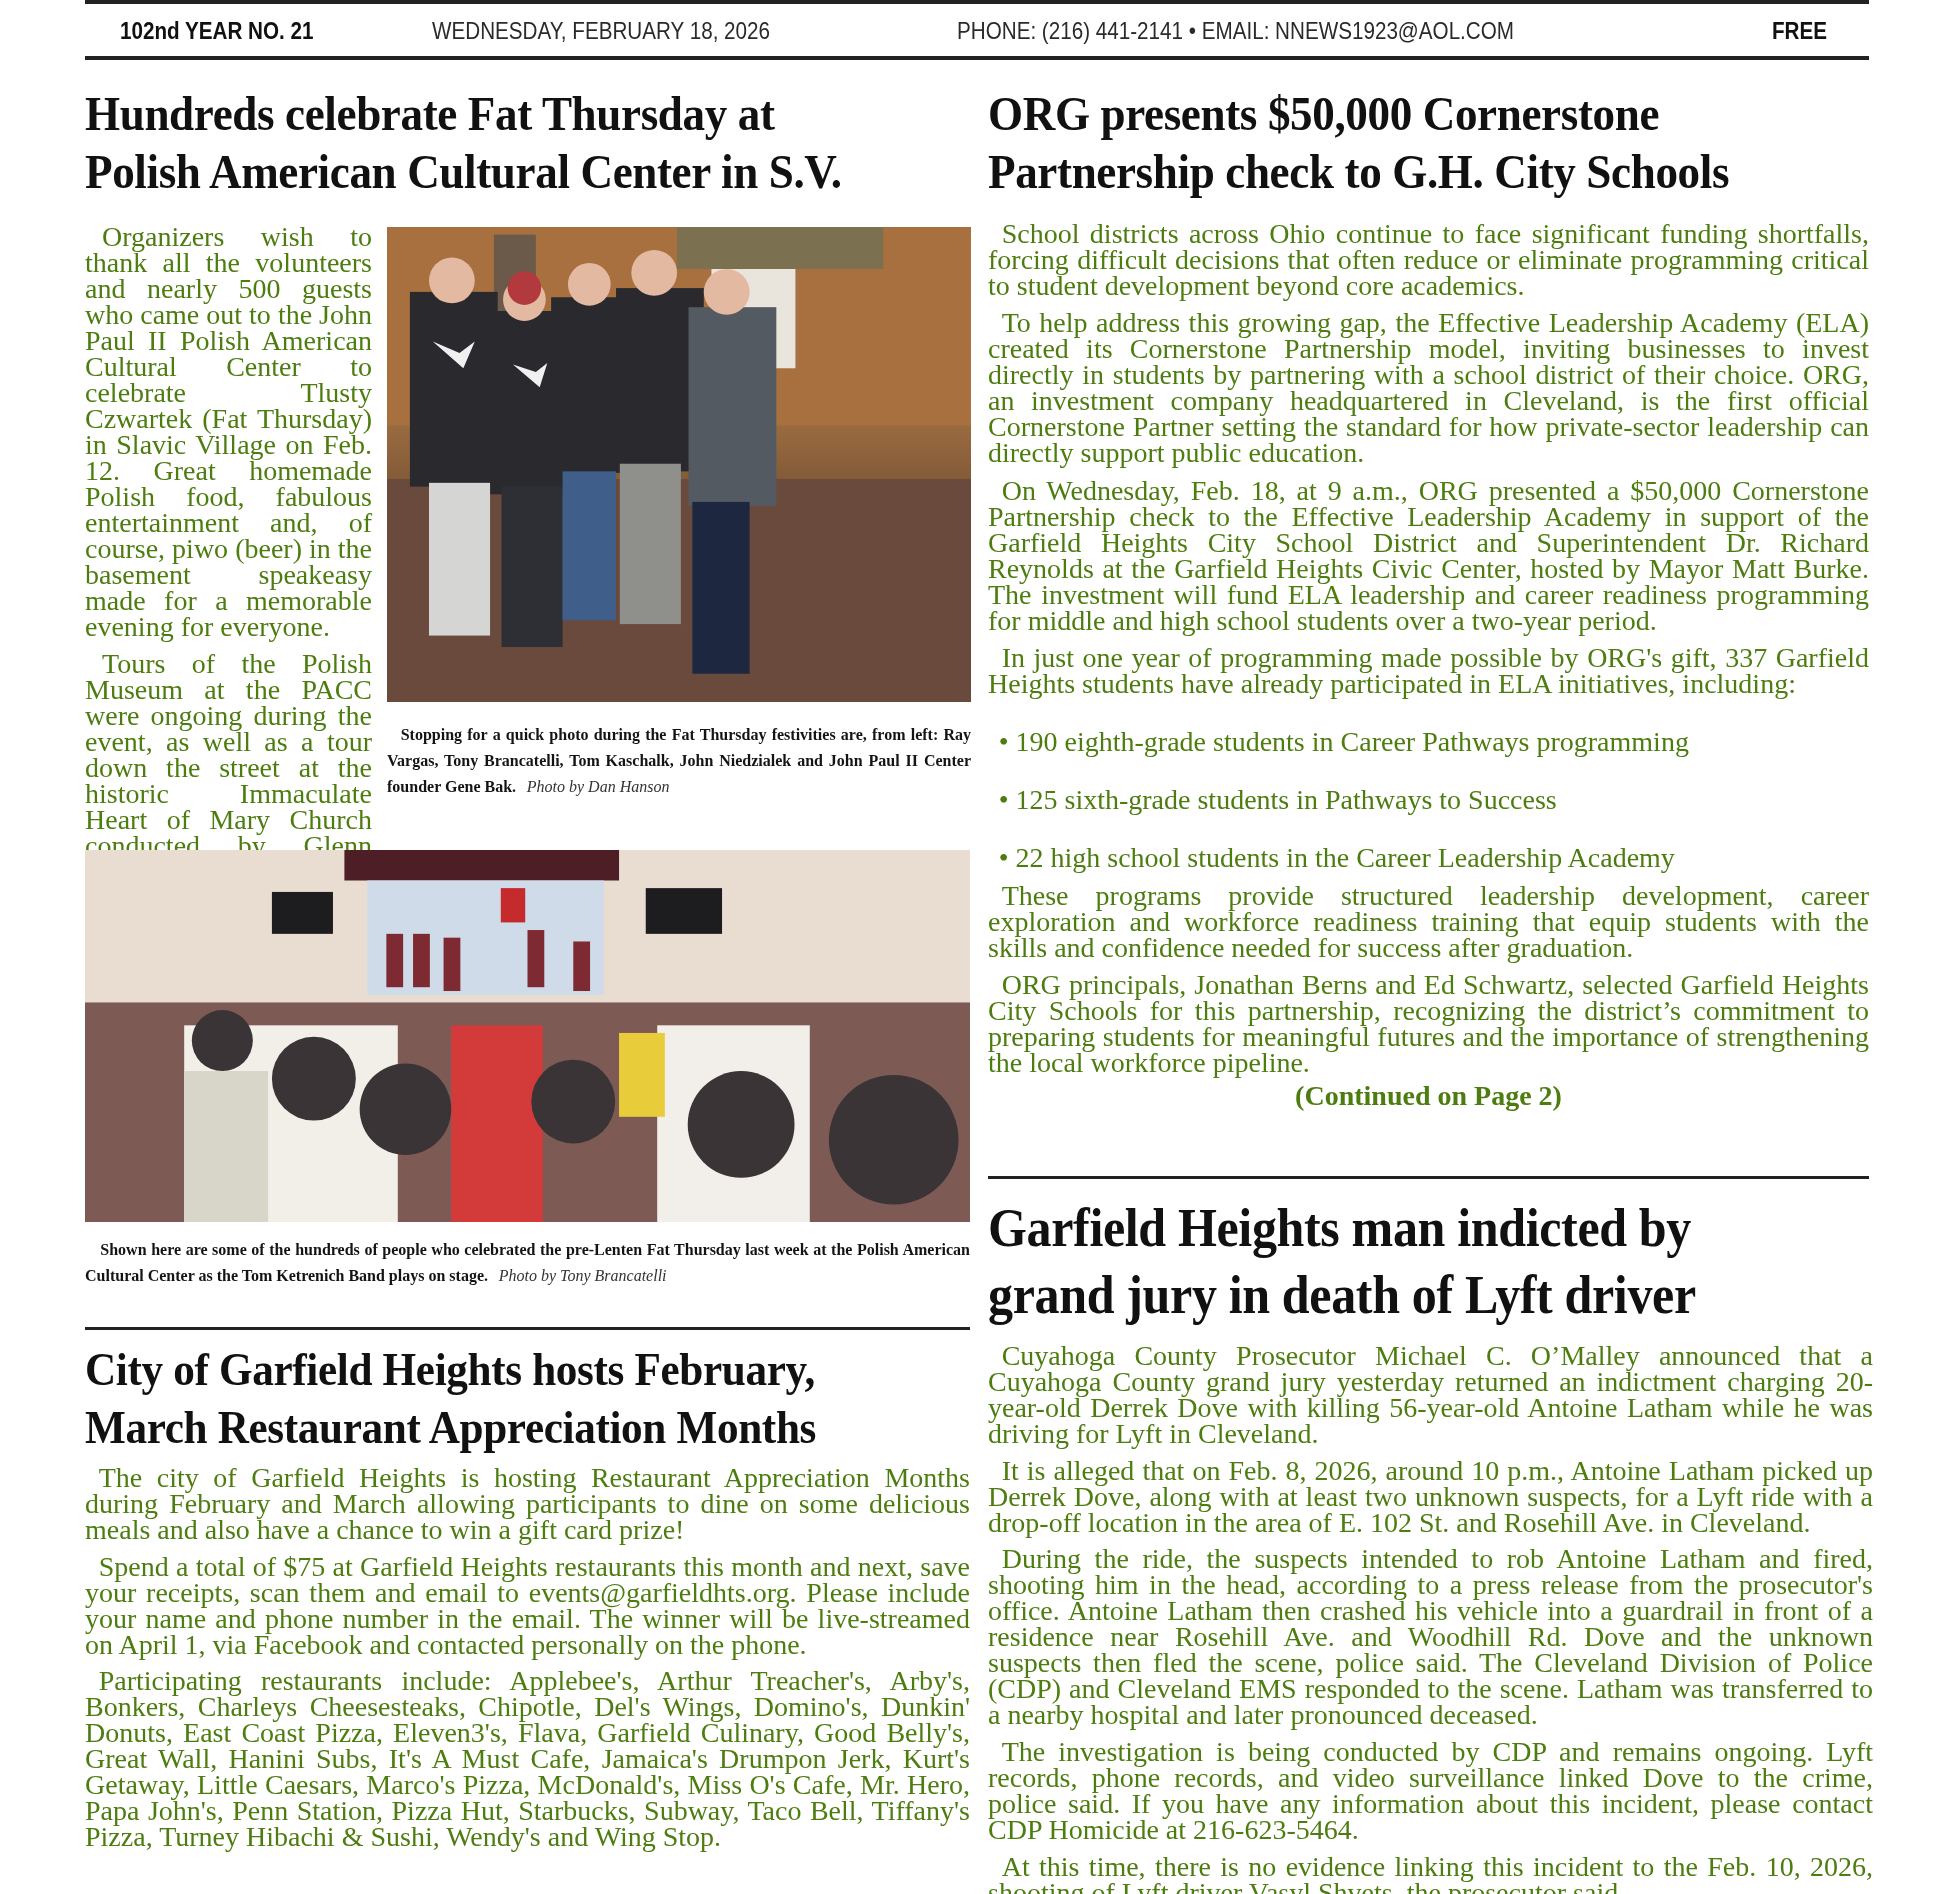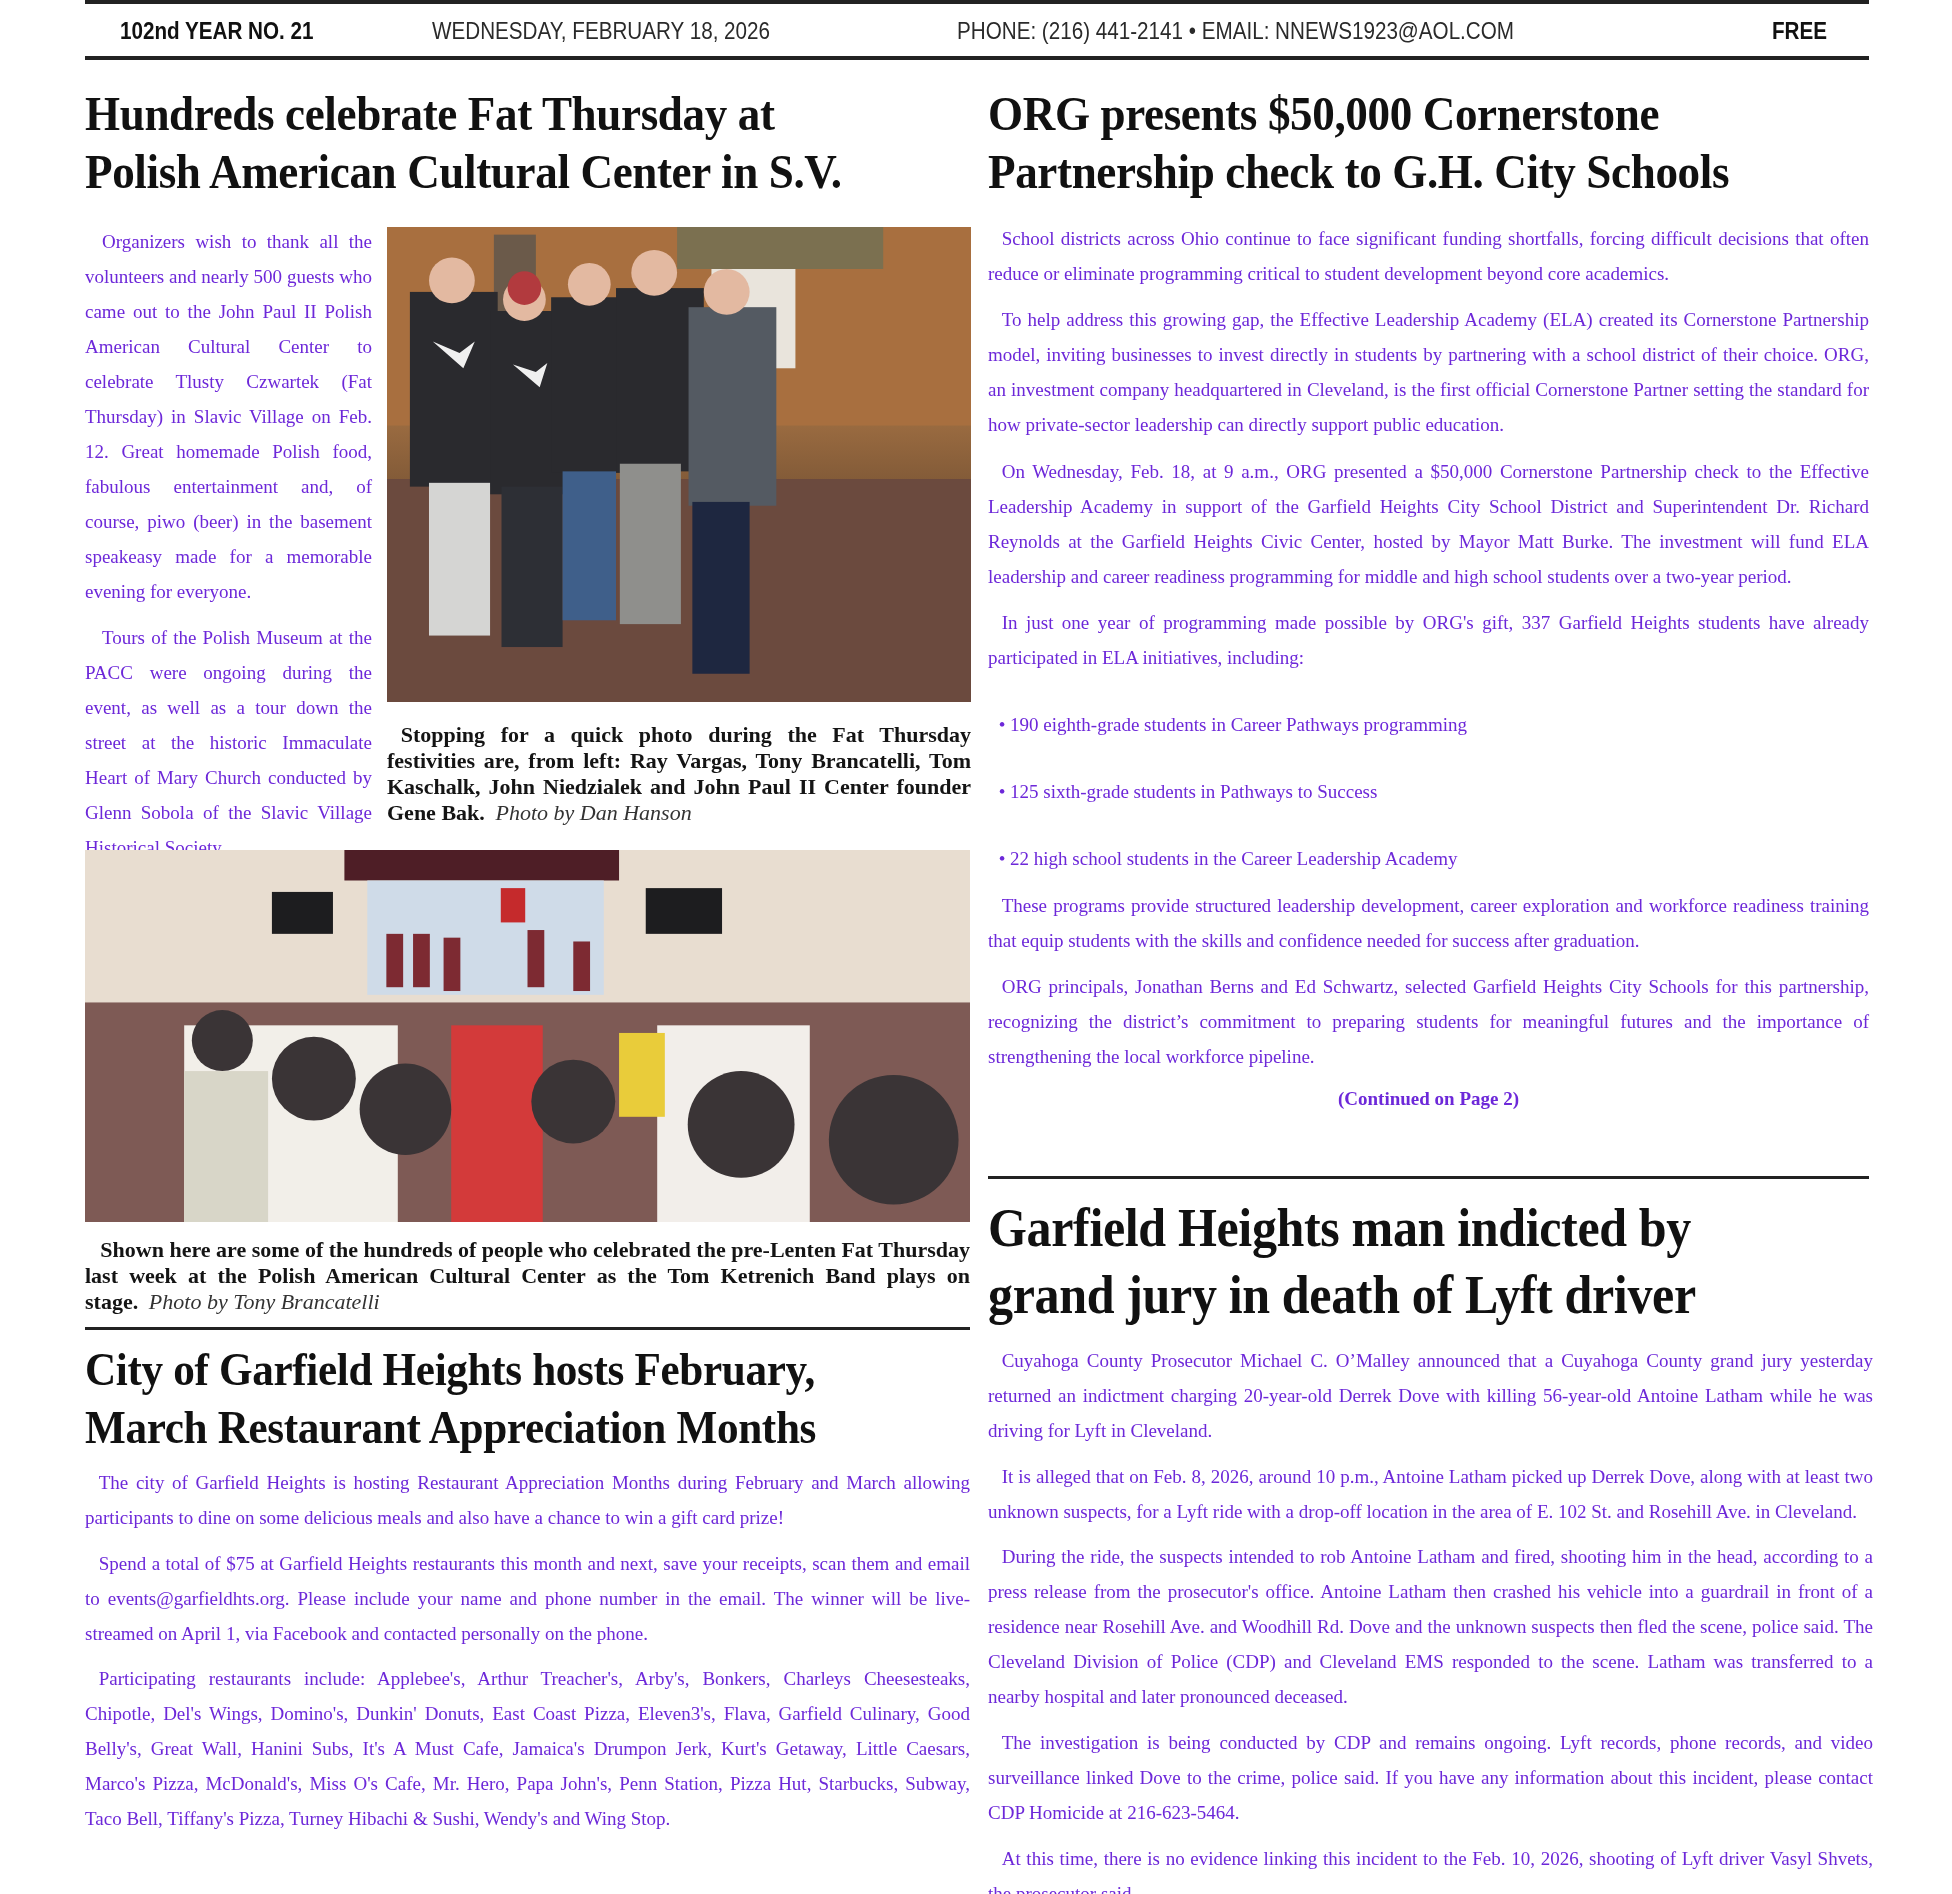--- a/index.html
+++ b/index.html
@@ -15,39 +15,39 @@
 
     
     .hl { position: absolute; font-family: "Liberation Serif", "DejaVu Serif", serif; font-weight: bold; color: #111; white-space: nowrap; letter-spacing: -0.4px; transform-origin: left top; }
     .hl .line { display: block; }
     .hl-a { left: 85px; top: 85px; font-size: 49px; line-height: 58px; transform: scaleX(0.92); }
     .hl-b { left: 988px; top: 85px; font-size: 49px; line-height: 58px; transform: scaleX(0.92); }
     .hl-c { left: 85px; top: 1340px; font-size: 47px; line-height: 58px; transform: scaleX(0.92); }
     .hl-d { left: 988px; top: 1194px; font-size: 55px; line-height: 67px; transform: scaleX(0.91); }
 
     
-    .col { position: absolute; font-size: 19px; line-height: 35px; text-align: justify; color: #6d28d9; }
+    .col { position: absolute; font-size: 28px; line-height: 26px; text-align: justify; color: #4d7c0f; }
     .col p { text-indent: 13.7px; margin-bottom: 10.7px; }
     .col-intro { left: 85px; top: 224px; width: 287px; }
     .col-intro p { text-indent: 17px; margin-bottom: 10.7px; }
     .col-org { left: 988px; top: 221px; width: 881px; transform: scaleX(1); }
     .col-org p { margin-bottom: 11.4px; }
     .col-org .bullet { text-indent: 10.7px; margin-bottom: 11.4px; text-align: left; margin-top: 32px; }
     .col-org .cont { text-align: center; font-weight: bold; text-indent: 0; margin-top: -4.6px; }
     .col-rest { left: 85px; top: 1465px; width: 885px; }
     .col-lyft { left: 988px; top: 1343px; width: 885px; }
 
     
     .photo { position: absolute; overflow: hidden; }
     .photo-group { left: 387px; top: 227px; width: 584px; height: 475px; background: linear-gradient(180deg, #9a6a3d 0%, #b07a48 30%, #7a5535 58%, #5a4236 75%, #6d4d3f 100%); }
     .photo-crowd { left: 85px; top: 850px; width: 885px; height: 372px; background: linear-gradient(180deg, #e9ddd0 0%, #e4d7c8 35%, #c9a89a 55%, #8a5a55 75%, #5b3b3b 100%); }
     .photo svg { position: absolute; left: 0; top: 0; width: 100%; height: 100%; }
 
     
-    .cap { position: absolute; font-size: 22px; line-height: 26px; font-weight: bold; color: #141414; text-align: justify; }
+    .cap { position: absolute; font-size: 16px; line-height: 26px; font-weight: bold; color: #141414; text-align: justify; }
     .cap .credit { font-weight: normal; font-style: italic; color: #333; margin-left: 10.7px; }
     .cap-group { left: 387px; top: 722px; width: 584px; text-indent: 13.7px; }
     .cap-crowd { left: 85px; top: 1237px; width: 885px; text-indent: 15.3px; }
 
     
     .rule { position: absolute; background: #222; }
     .rule-left { left: 85px; top: 1327px; width: 885px; height: 3.1px; }
     .rule-right { left: 988px; top: 1176px; width: 881px; height: 3.1px; }
   </style>
 </head>

